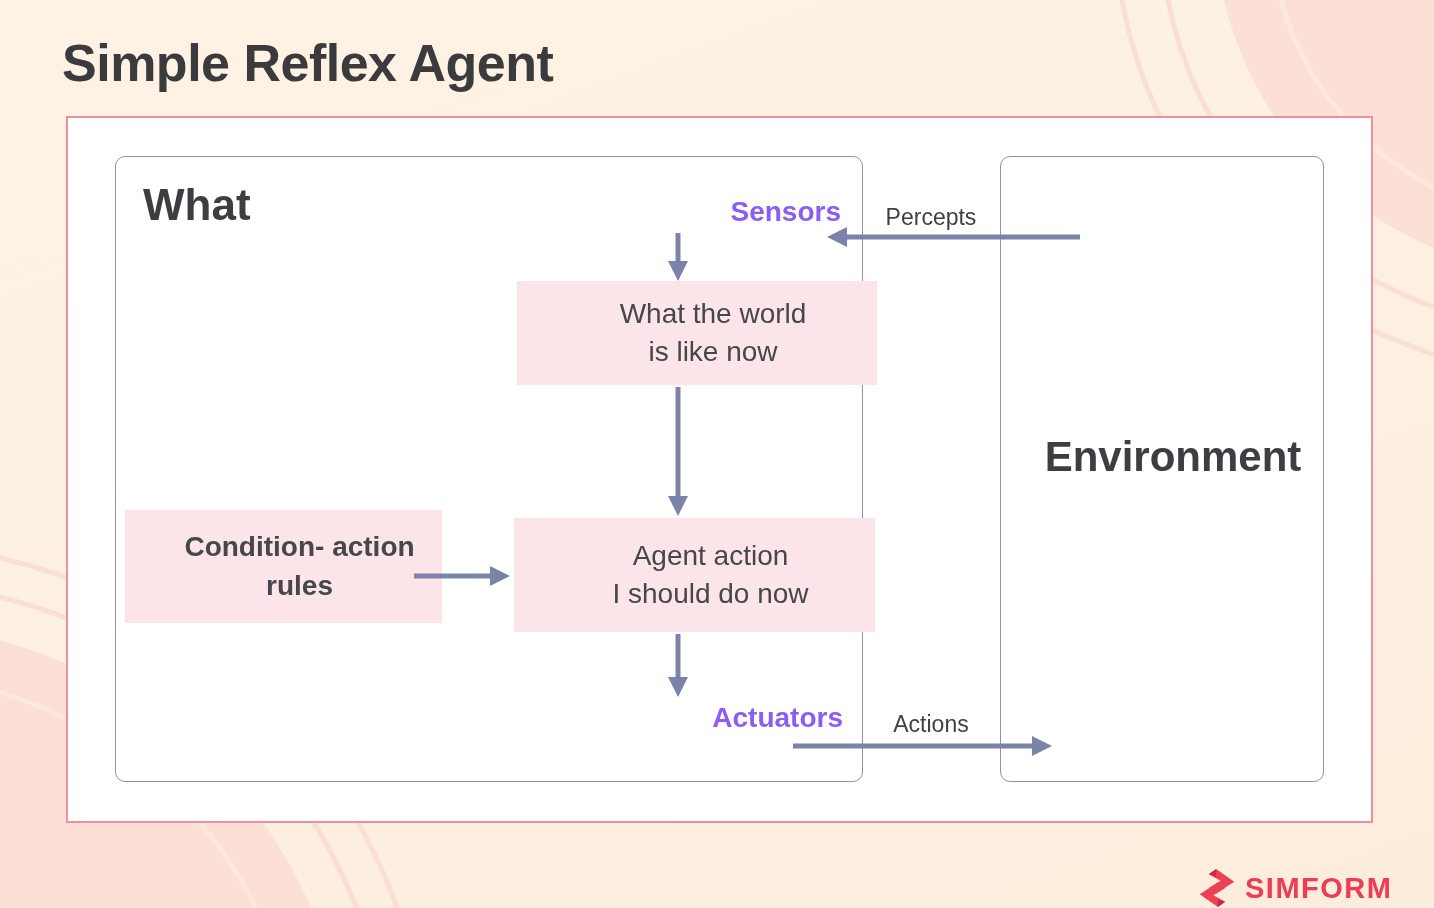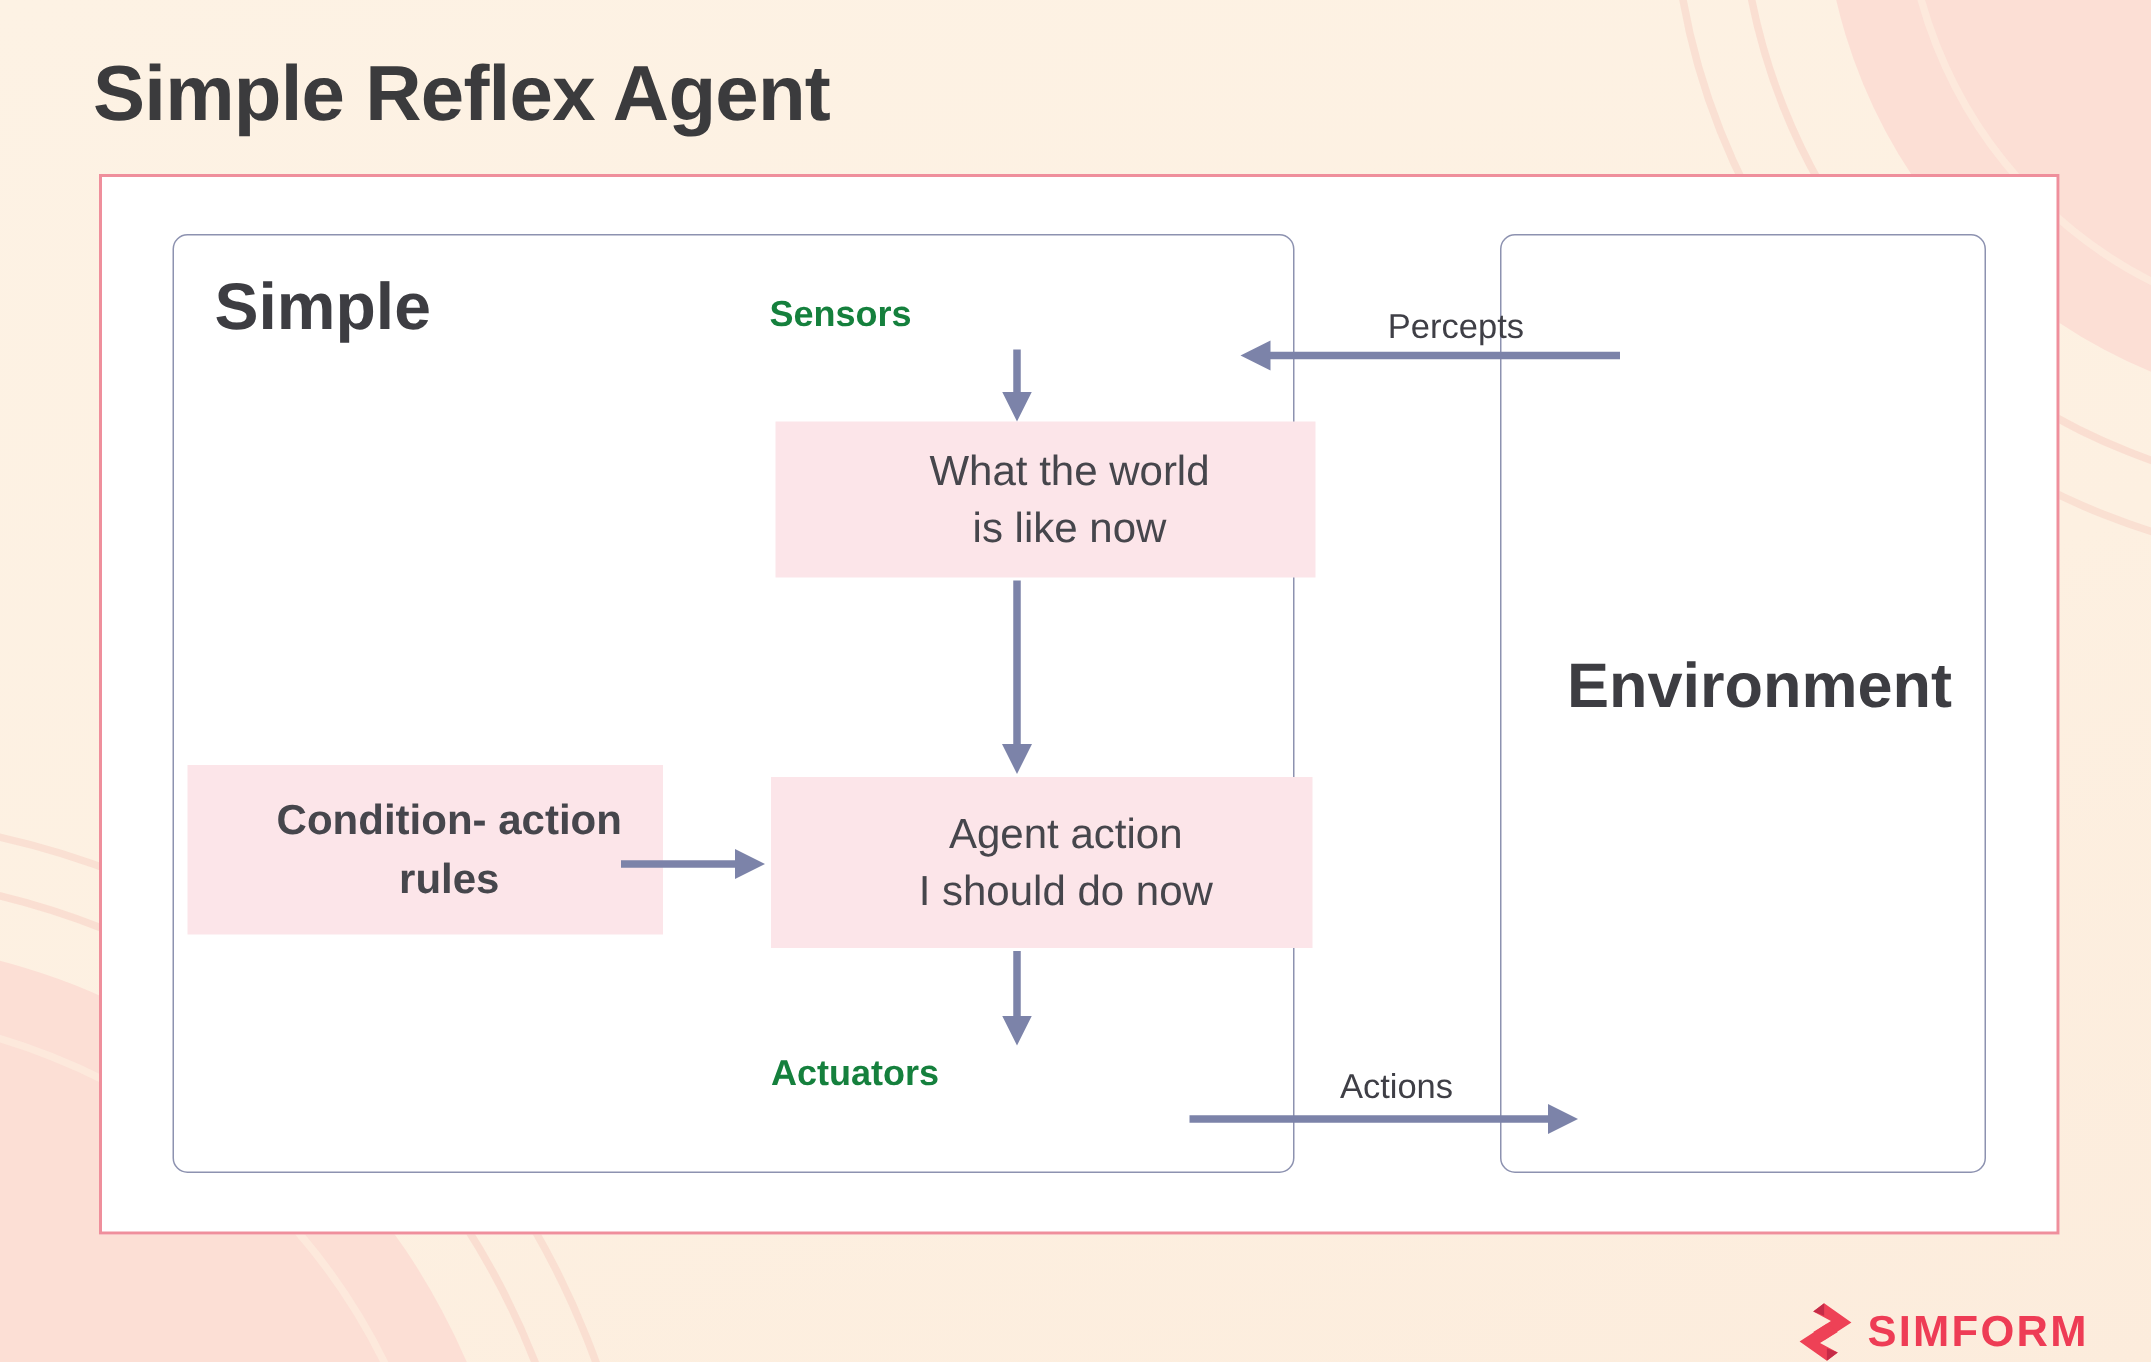--- a/index.html
+++ b/index.html
@@ -24,37 +24,37 @@
   .agent-box{left:115px;top:156px;width:746px;height:624px;}
   .env-box{left:1000px;top:156px;width:322px;height:624px;}
   
   .title{
     left:62px;top:34px;font-size:52px;font-weight:700;color:#3b3b3d;
     letter-spacing:-0.5px;z-index:2;line-height:1.15;
   }
   .agent-label{left:143px;top:180px;font-size:44px;font-weight:700;color:#3d3d42;z-index:3;}
   .env-label{left:1000px;top:433px;width:322px;text-align:center;
     font-size:42px;font-weight:700;color:#3d3d42;z-index:3;padding-left:12px;}
-  .bold-node{font-size:24px;font-weight:700;color:#15803d;text-align:left;z-index:3;}
+  .bold-node{font-size:28px;font-weight:700;color:#8b5cf6;text-align:right;z-index:3;}
   .sensors{left:513px;top:196px;width:328px;}
   .actuators{left:514px;top:702px;width:329px;}
   
   .pink-box{
     background:#fce5e9;color:#46464c;font-size:28px;line-height:1.36;
     display:flex;align-items:center;justify-content:center;text-align:center;
     z-index:3;
     padding-left:32px;
   }
   .pink-box span{white-space:pre-line;}
   .world-box{left:517px;top:281px;width:328px;height:104px;}
   .action-box{left:514px;top:518px;width:329px;height:114px;}
   .rules-box{left:125px;top:510px;width:285px;height:113px;font-weight:bold;}
   
   .flow-label{font-size:23px;color:#3f3f46;text-align:center;width:170px;z-index:3;}
-  .percepts{left:846px;top:204px;text-align:right;}
+  .percepts{left:846px;top:204px;}
   .actions{left:846px;top:711px;}
   
   #arrows{position:absolute;left:0;top:0;width:1434px;height:908px;z-index:4;pointer-events:none;}
   
   .logo{left:1197px;top:864px;height:48px;display:flex;align-items:center;gap:8px;z-index:2;justify-content:flex-end;}
   .logo-text{font-size:29px;font-weight:800;color:#ee3c55;letter-spacing:1.5px;}
 </style>
 </head>
 <body>
 
@@ -71,21 +71,21 @@
     <circle cx="-120" cy="1095" r="512" fill="none" stroke="#f7d0c4" stroke-width="5" opacity="0.55"></circle>
     <circle cx="-120" cy="1095" r="550" fill="none" stroke="#f7d0c4" stroke-width="5" opacity="0.5"></circle>
   </g>
 </svg>
 
 <div class="abs title">Simple Reflex Agent</div>
 
 <div class="abs panel"></div>
 
 <div class="abs outline-box agent-box"></div>
-<div class="abs agent-label">Simple</div>
+<div class="abs agent-label">What</div>
 
 <div class="abs outline-box env-box"></div>
 <div class="abs env-label">Environment</div>
 
 <div class="abs bold-node sensors">Sensors</div>
 
 <div class="abs pink-box world-box">
   <span>What the world
 is like now</span>
 </div>

